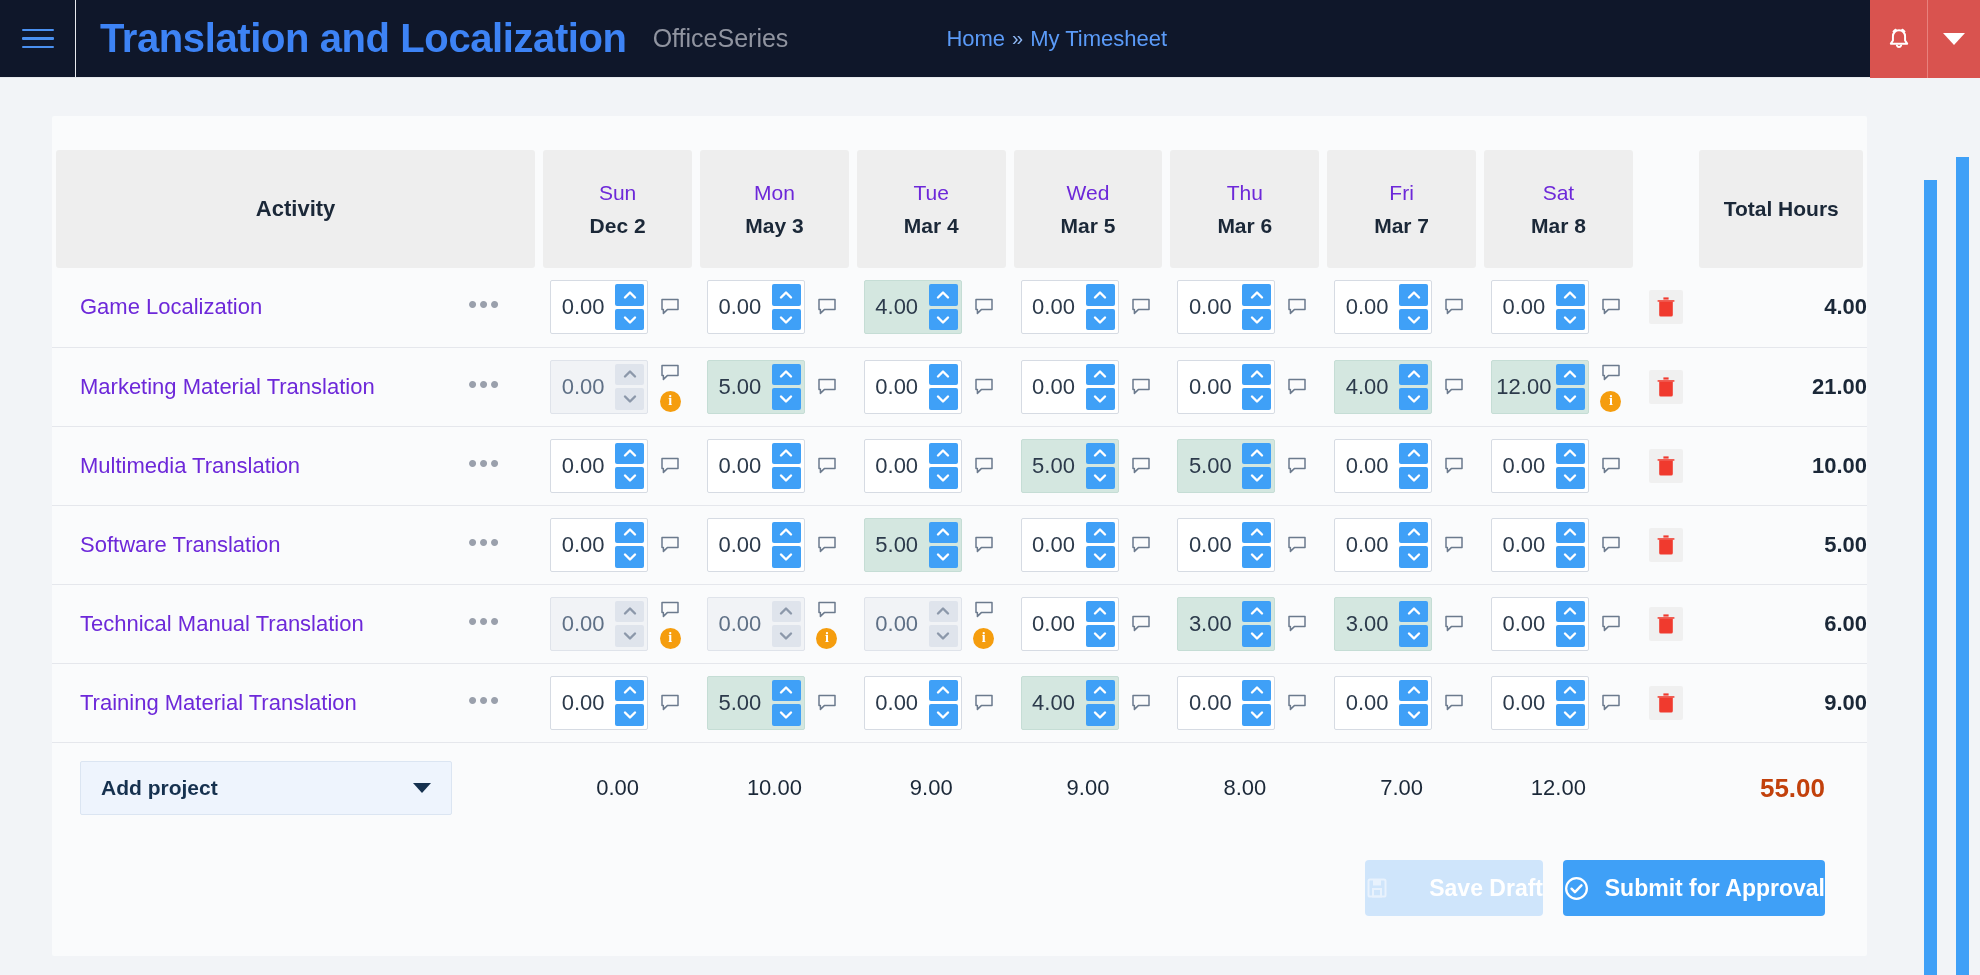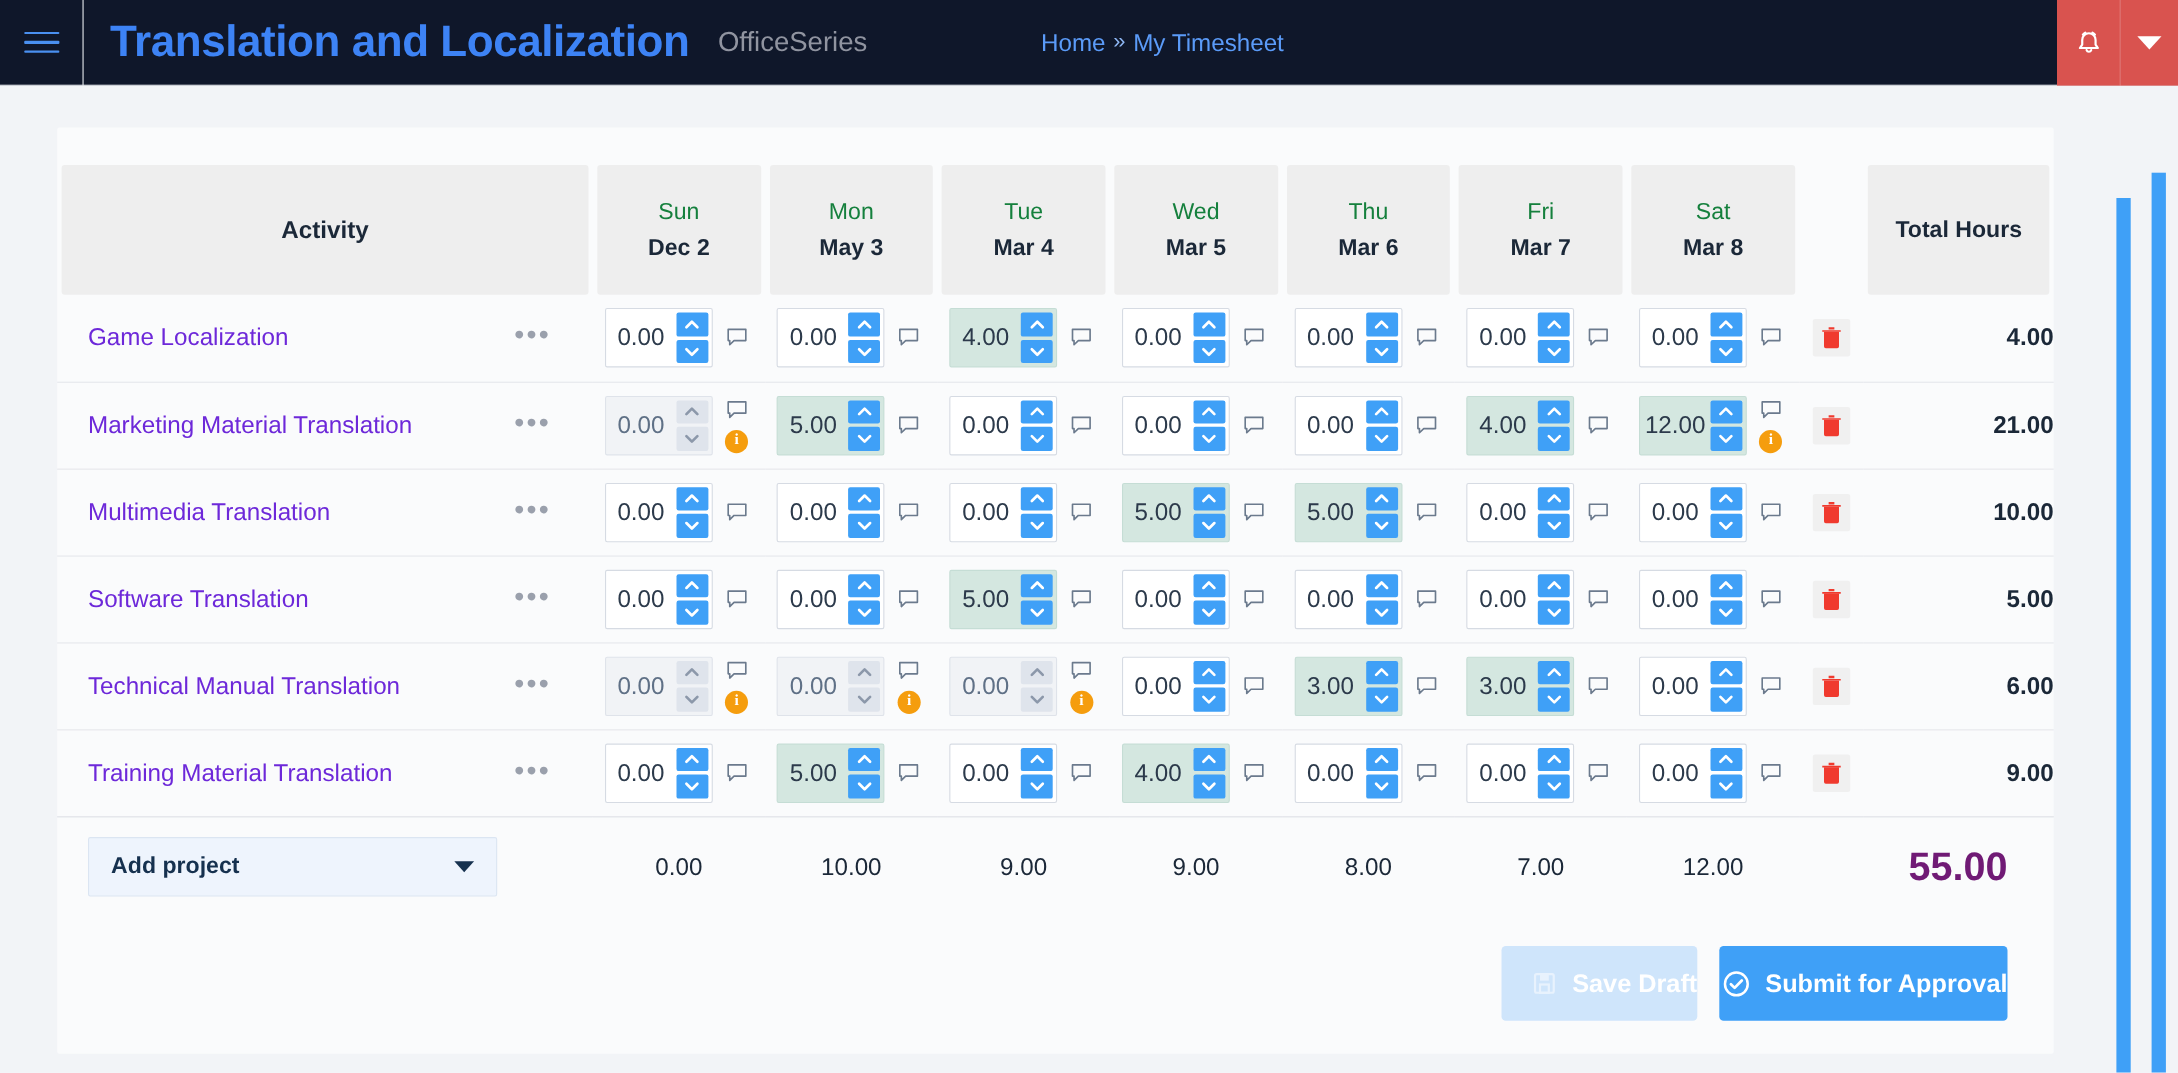--- a/index.html
+++ b/index.html
@@ -102,21 +102,21 @@
     border-radius: 3px;
     display: flex;
     flex-direction: column;
     align-items: center;
     justify-content: center;
     gap: 9px;
     font-size: 21px;
     font-weight: bold;
     color: #1b2838;
   }
-  .hcell .dow { font-weight: normal; font-size: 21px; color: #15803d; }
+  .hcell .dow { font-weight: normal; font-size: 21px; color: #6d28d9; }
   .hcell .dat { font-weight: bold; font-size: 21px; color: #1b2838; }
   .hcell.activity { font-size: 22px; }
   .hcell.plain { background: transparent; }
 
   .col-activity { width: 492px; }
   .col-day { width: 158px; }
   .col-trash { width: 60px; }
   .col-total { width: 175px; }
 
   
@@ -207,32 +207,32 @@
     cursor: pointer;
   }
   .addproj-label { font-size: 21px; font-weight: bold; color: #16314f; }
   .addproj-caret {
     width: 0; height: 0;
     border-left: 9px solid transparent;
     border-right: 9px solid transparent;
     border-top: 10px solid #16314f;
   }
   .coltotal { text-align: center; font-size: 22px; color: #1b2838; }
-  .grandtotal { text-align: right; padding-right: 42px; font-size: 36px; font-weight: bold; color: #701a75; }
+  .grandtotal { text-align: right; padding-right: 42px; font-size: 26px; font-weight: bold; color: #c2410c; }
 
   
   .actions {
     display: flex; justify-content: flex-end; align-items: center;
     gap: 20px;
     padding: 26px 42px 30px 0;
   }
   .btn {
-    height: 68px;
+    height: 56px;
     border-radius: 4px;
-    display: flex; align-items: center; justify-content: flex-end; gap: 13px;
+    display: flex; align-items: center; justify-content: space-between; gap: 13px;
     font-size: 23px; font-weight: bold;
     cursor: pointer; border: none;
     font-family: "Liberation Sans", sans-serif;
   }
   .btn-draft { width: 178px; background: #cfe5fb; color: #ffffff; cursor: default; }
   .btn-submit { width: 262px; background: #3fa0f7; color: #ffffff; }
 
   
   .scroll-track {
     position: absolute;

